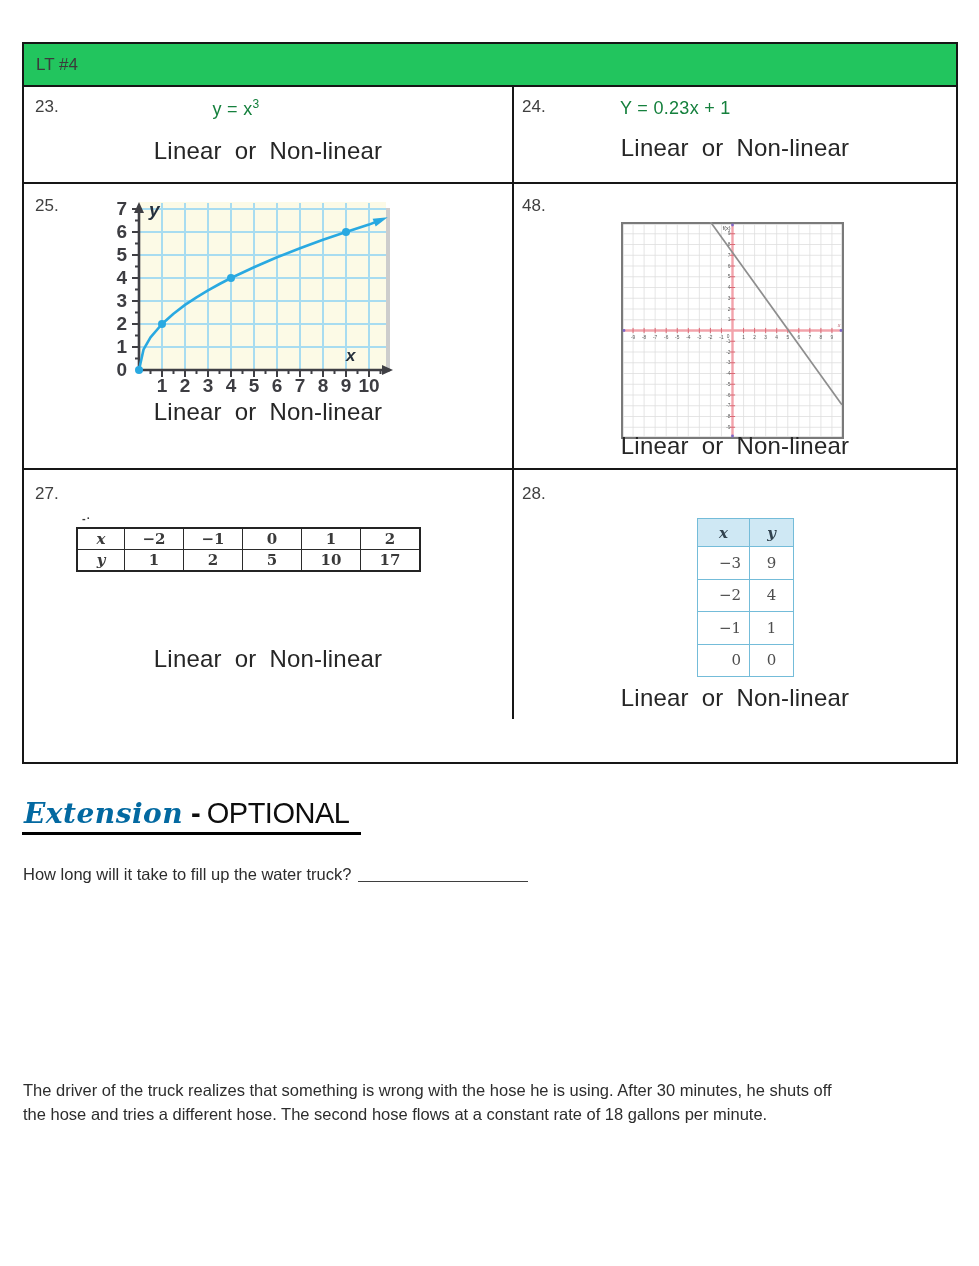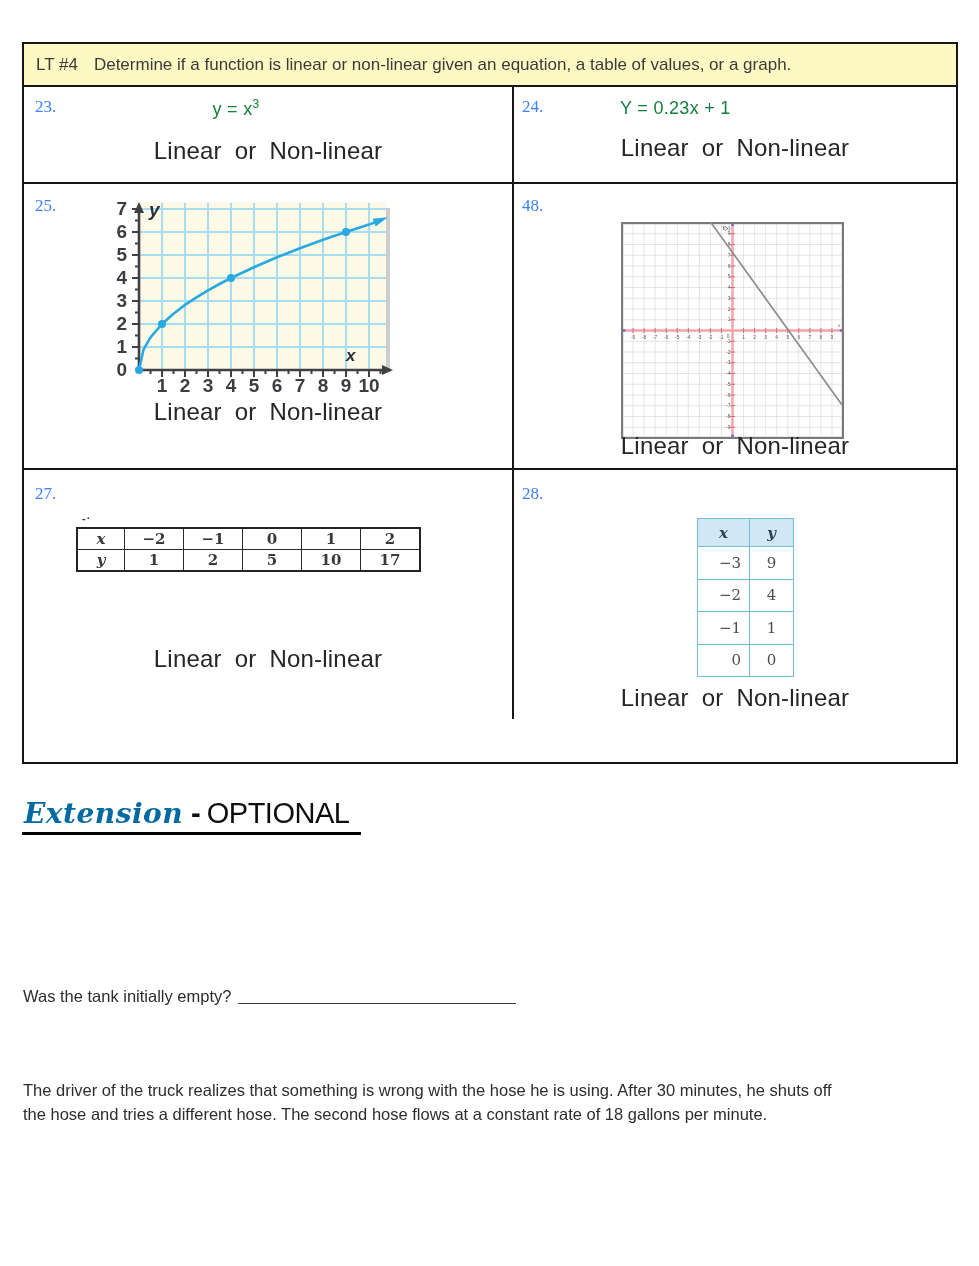--- a/index.html
+++ b/index.html
@@ -1,32 +1,32 @@
 <!DOCTYPE html>
 <html><head>
 <meta charset="utf-8">
 <style>
   html,body{margin:0;padding:0;background:#ffffff;}
   body{width:979px;height:1266px;font-family:"Liberation Sans",sans-serif;}
   .page{position:relative;width:979px;height:1266px;background:#fff;overflow:hidden;}
 
   
   .ws{position:absolute;left:22px;top:42px;width:936px;height:722px;border:2.5px solid #161616;box-sizing:border-box;}
-  .ws-header{height:43px;background:#fef9c3;border-bottom:2.5px solid #161616;display:flex;align-items:center;
+  .ws-header{height:43px;background:#22c55e;border-bottom:2.5px solid #161616;display:flex;align-items:center;
              padding:0 12px;font-size:17px;color:#3b3b3b;box-sizing:border-box;}
   .ws-header .lt{margin-right:16px;}
   .ws-row{display:flex;border-bottom:2.5px solid #161616;box-sizing:border-box;}
   .ws-row.r1{height:97px;}
   .ws-row.r2{height:286px;}
   .ws-row.r3{height:249px;border-bottom:none;}
   .cell{position:relative;box-sizing:border-box;}
   .cell.left{width:490px;border-right:2.5px solid #161616;}
   .cell.right{flex:1;}
 
-  .qnum{position:absolute;font-size:17px;color:#3b82f6;font-family:Liberation Serif, serif;}
+  .qnum{position:absolute;font-size:17px;color:#404040;}
   .eq{position:absolute;font-size:18px;color:#15803d;letter-spacing:.3px;}
   .eq sup{font-size:12px;}
   .eq23{top:10px;left:0;width:424px;text-align:center;}
   .eq24{top:11px;left:106px;}
   .choices{position:absolute;left:0;right:0;text-align:center;font-size:24px;color:#262626;letter-spacing:.2px;}
   .choices .orw{margin:0 13px;}
 
   .chartbox{position:absolute;}
   svg text{font-family:"Liberation Sans",sans-serif;}
 
@@ -58,21 +58,20 @@
   .blank-c{width:198px;}
 </style>
 </head>
 <body>
 
 <div class="page">
 
   <div class="ws">
     <div class="ws-header">
       <span class="lt">LT #4</span>
-      <span>Determine if a function is linear or  non-linear given an equation, a table of values, or a graph.</span>
     </div>
 
     <div class="ws-row r1">
       <div class="cell left">
         <span class="qnum" style="left:11px;top:10px">23.</span>
         <div class="eq eq23"><span>y = x</span><sup>3</sup></div>
         <div class="choices" style="bottom:17px">
           <span>Linear</span><span class="orw">or</span><span>Non-linear</span>
         </div>
       </div>
@@ -370,24 +369,24 @@
         </div>
       </div>
     </div>
   </div>
 
   <div class="ext-heading">
     <span class="ext-script">Extension</span><span class="ext-dash">-</span><span class="ext-caps">OPTIONAL</span>
   </div>
 
   <div class="ext-p" style="top:862px">
+    <div>
+      <span>How long will it take to fill up the water truck?</span><span class="blank blank-a"></span>
+    </div>
   </div>
 
-  <div class="ext-p" style="top:984px">
-    <span>Was the tank initially empty?</span><span class="blank blank-b"></span>
-  </div>
 
   <div class="ext-p" style="top:1078px">
     <span>The driver of the truck realizes that something is wrong with the hose he is using. After 30 minutes, he shuts off the hose and tries a different hose. The second hose flows at a constant rate of 18 gallons per minute.</span>
   </div>
 
 
 </div>
 
 </body></html>

